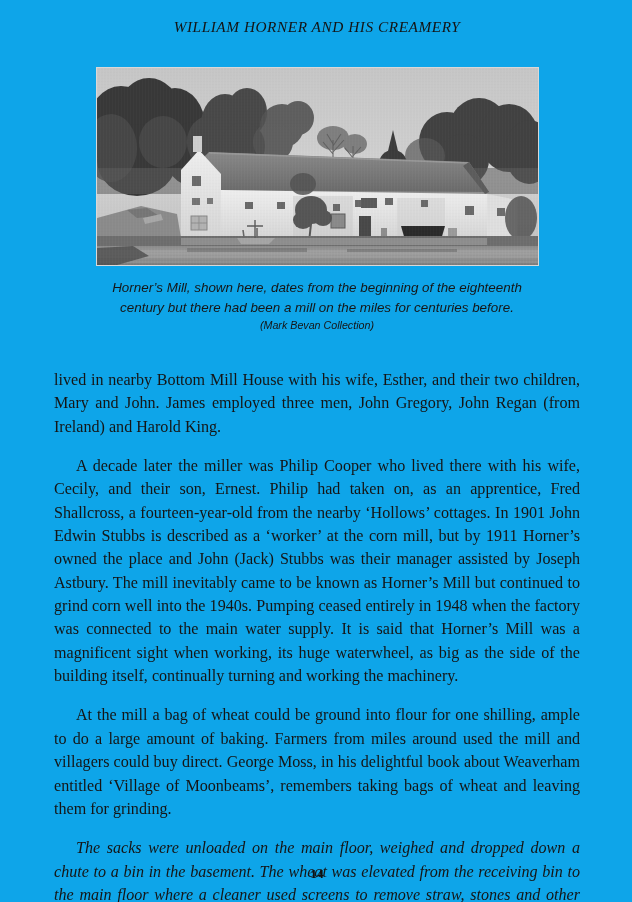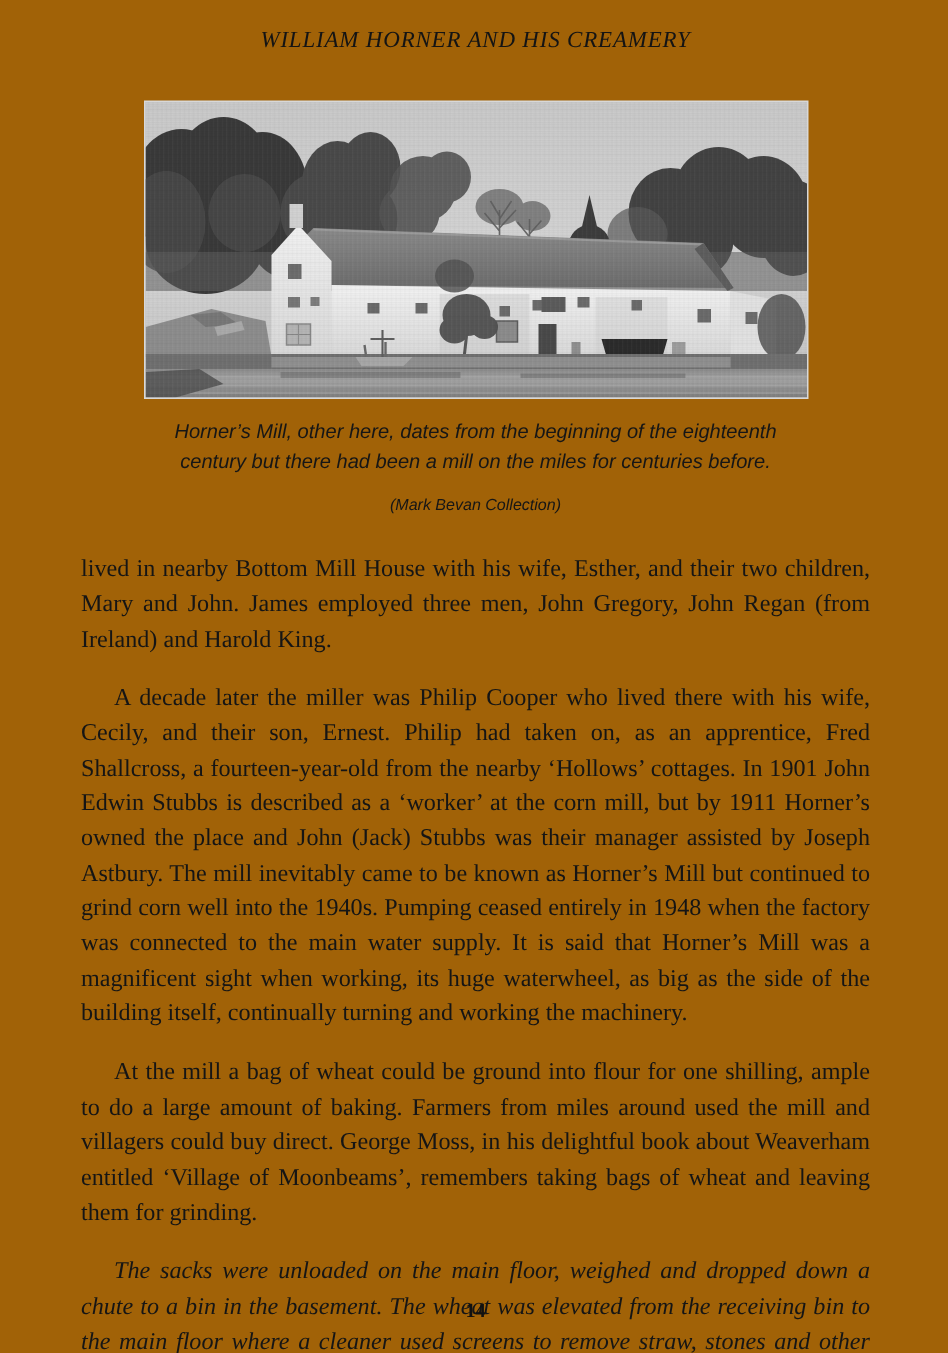--- a/index.html
+++ b/index.html
@@ -12,21 +12,21 @@
     height: 902px;
     position: relative;
     overflow: hidden;
     font-family: "Liberation Serif", serif;
     color: #1a1a1a;
   }
 
   .page {
     position: absolute;
     inset: 0;
-    background: #a16207;
+    background: #0ea5e9;
   }
 
   
   .running-head {
     position: absolute;
     top: 18px;
     left: 38px;
     width: 558px;
     text-align: center;
     font-family: "Liberation Serif", serif;
@@ -72,21 +72,21 @@
     width: 478px;
     text-align: center;
     font-family: "Liberation Sans", sans-serif;
     font-style: italic;
     font-size: 13.4px;
     line-height: 19.5px;
     color: #161616;
   }
   .caption-credit {
     display: block;
-    margin-top: 13px;
+    margin-top: 1px;
     font-size: 10.7px;
     line-height: 15px;
     font-style: italic;
     font-family: "Liberation Sans", sans-serif;
   }
 
   
   .body-text {
     position: absolute;
     top: 352px;
@@ -286,21 +286,21 @@
           <rect x="250" y="181" width="110" height="3"></rect>
         </g>
 
         <path d="M0 180 L36 178 L52 188 L20 197 L0 197 Z" fill="#4e4e4e" opacity=".8"></path>
       </svg>
       <div class="photo-grain"></div>
     </div>
   </div>
 
   <div class="caption">
-    <span>Horner’s Mill, other here, dates from the beginning of the eighteenth</span>
+    <span>Horner’s Mill, shown here, dates from the beginning of the eighteenth</span>
     <br>
     <span>century but there had been a mill on the miles for centuries before.</span>
     <span class="caption-credit">(Mark Bevan Collection)</span>
   </div>
 
   <div class="body-text">
     <p>lived in nearby Bottom Mill House with his wife, Esther, and their two children, Mary and John. James employed three men, John Gregory, John Regan (from Ireland) and Harold King.</p>
     <p class="indent">A decade later the miller was Philip Cooper who lived there with his wife, Cecily, and their son, Ernest. Philip had taken on, as an apprentice, Fred Shallcross, a fourteen-year-old from the nearby ‘Hollows’ cottages. In 1901 John Edwin Stubbs is described as a ‘worker’ at the corn mill, but by 1911 Horner’s owned the place and John (Jack) Stubbs was their manager assisted by Joseph Astbury. The mill inevitably came to be known as Horner’s Mill but continued to grind corn well into the 1940s. Pumping ceased entirely in 1948 when the factory was connected to the main water supply. It is said that Horner’s Mill was a magnificent sight when working, its huge waterwheel, as big as the side of the building itself, continually turning and working the machinery.</p>
     <p class="indent">At the mill a bag of wheat could be ground into flour for one shilling, ample to do a large amount of baking. Farmers from miles around used the mill and villagers could buy direct. George Moss, in his delightful book about Weaverham entitled ‘Village of Moonbeams’, remembers taking bags of wheat and leaving them for grinding.</p>
     <p class="quote">The sacks were unloaded on the main floor, weighed and dropped down a chute to a bin in the basement. The wheat was elevated from the receiving bin to the main floor where a cleaner used screens to remove straw, stones and other debris. The ‘clean’ wheat was again raised to large bins on the sec-</p>

